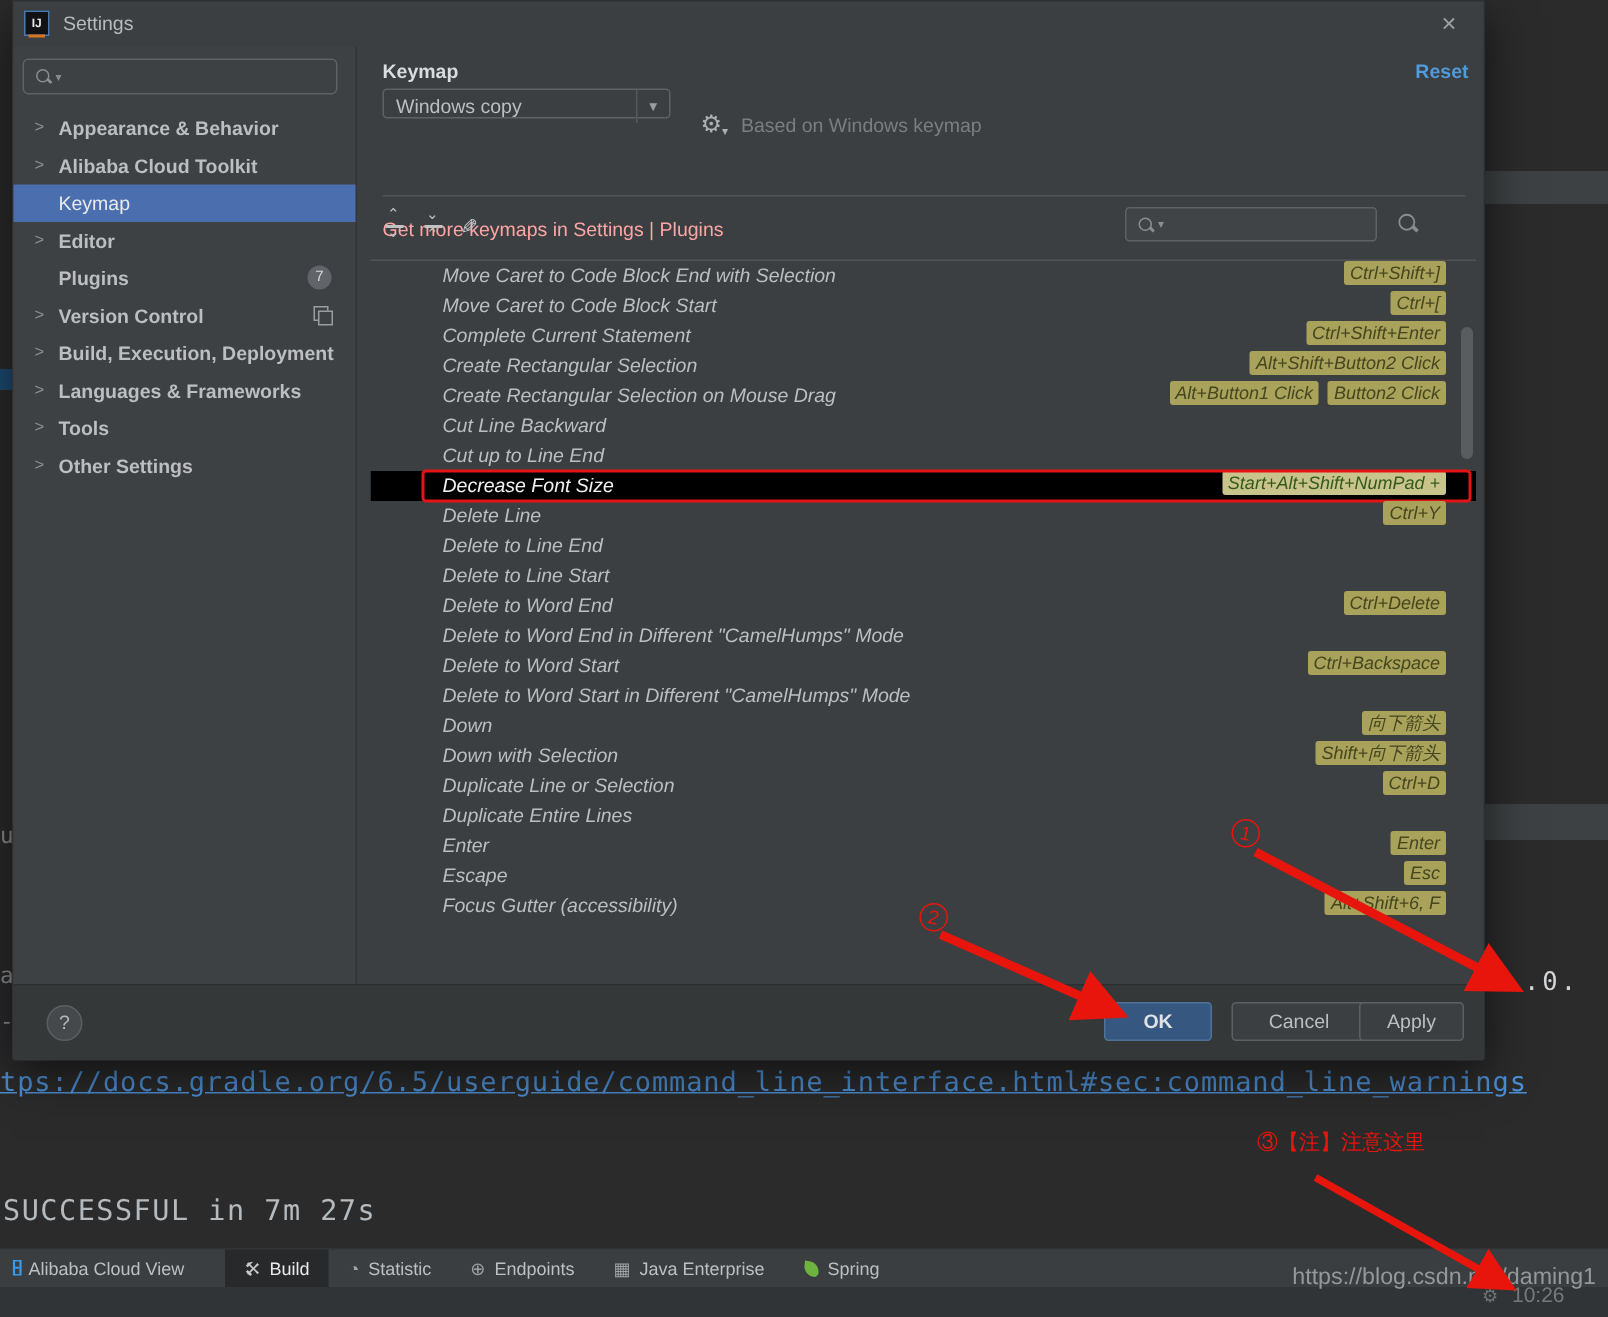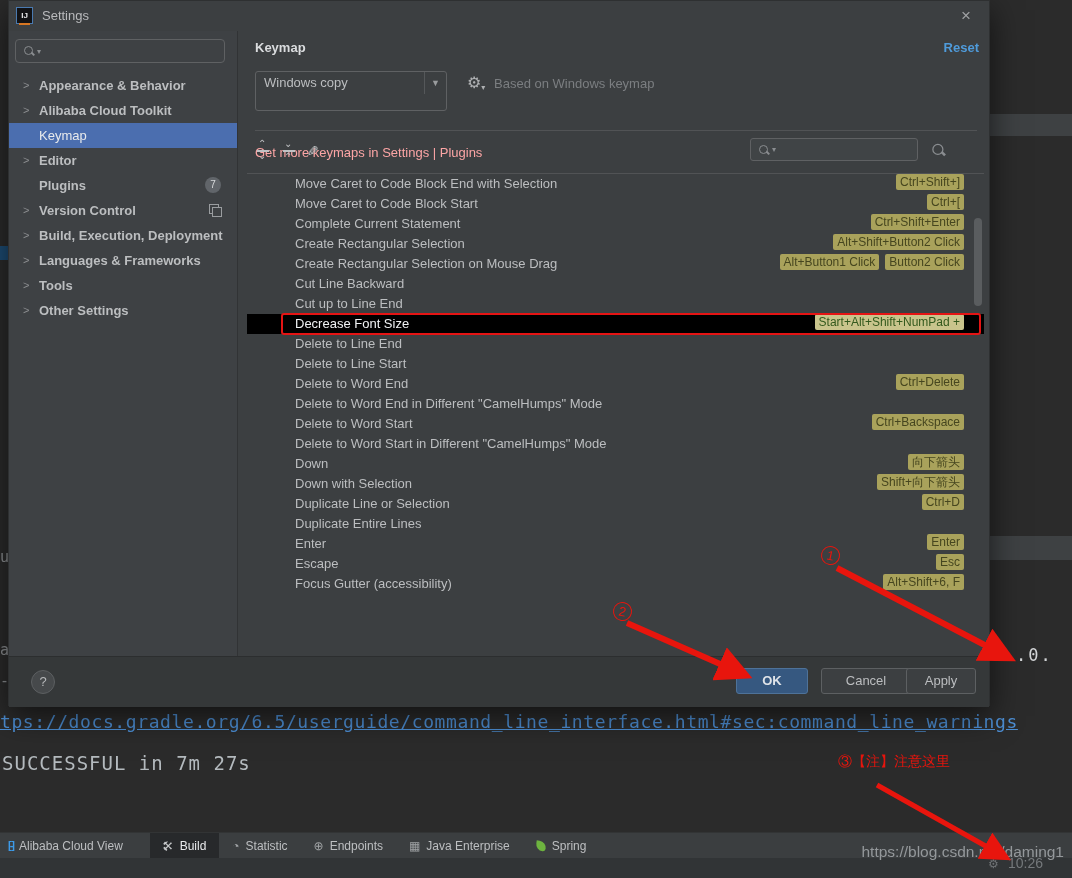--- a/index.html
+++ b/index.html
@@ -60,21 +60,21 @@
   }
   .copy-ic { position:absolute; right:16px; top:6px; width:12px; height:12px; }
   .copy-ic::before { content:""; position:absolute; left:0; top:0; width:8px; height:8px; border:1px solid #9a9da0; }
   .copy-ic::after { content:""; position:absolute; left:3px; top:3px; width:8px; height:8px; border:1px solid #9a9da0; background:#3e4144; }
 
   
   .main { position:absolute; left:230px; top:30px; width:752px; height:625px; }
   .main-title { position:absolute; left:16px; top:9px; font-size:13px; font-weight:bold; color:#dadcde; }
   .reset-link { position:absolute; right:12px; top:9px; font-size:13px; font-weight:bold; color:#4f9bdb; cursor:pointer; }
   .combo {
-    position:absolute; left:16px; top:40px; width:192px; height:40px;
+    position:absolute; left:16px; top:28px; width:192px; height:20px;
     border:1px solid #5f6163; border-radius:3px; font-size:13px; color:#bcbec0;
     line-height:22px; padding-left:8px;
   }
   .combo .arrow { position:absolute; right:0; top:0; width:22px; height:22px; border-left:1px solid #55585a; text-align:center; color:#9a9c9e; font-size:9px; line-height:22px; }
   .gear { position:absolute; left:228px; top:42px; font-size:16px; color:#aeb0b2; }
   .gear .dd { font-size:8px; vertical-align:-2px; }
   .based-on { position:absolute; left:255px; top:45px; font-size:13px; color:#7b7e81; }
   .more-link { position:absolute; left:16px; top:74px; font-size:13px; color:#fca5a5; cursor:pointer;margin-top:40px; }
   .sep { position:absolute; left:16px; top:99px; width:722px; height:1px; background:#515355; }
 
@@ -88,21 +88,21 @@
   .km-search {
     position:absolute; left:511px; top:107px; width:168px; height:23px;
     border:1px solid #5f6163; border-radius:3px; background:#404446;
     display:flex; align-items:center; padding-left:7px; color:#8a8d90;
   }
   .find-sc { position:absolute; left:692px; top:109px; transform:scale(1.25); transform-origin:left top; }
 
   
   .action-list {
     position:absolute; left:8px; top:142px; width:737px; height:460px;
-    border-top:1px solid #515355; overflow:hidden; background:#3c3f41;
+    border-top:1px solid #515355; overflow:hidden; background:#3c3f41;font-style:italic;
   }
   .row { position:relative; height:20px; line-height:20px; font-size:13px; color:#bcbec0; white-space:nowrap; }
   .row .alabel { position:absolute; left:48px; }
   .row .scuts { position:absolute; right:20px; top:0; }
   .badge {
     display:inline-block; margin-left:6px; padding:0 4px; height:16px; line-height:16px;
     background:#a9a25b; color:#46461f; font-size:12px; border-radius:2px; vertical-align:2px;
   }
   .row.selected { background:#000000; color:#f0f2f4; }
   .row.selected .badge { background:#c9c48c; color:#33591d; }
@@ -123,21 +123,21 @@
   .btn.cancel { left:812px; width:90px; }
   .btn.apply { left:897px; width:70px; }
   .btn.apply .u1::first-letter { text-decoration:underline; }
 
   
   .url-line {
     position:absolute; left:0; top:707px; width:1072px; height:30px; line-height:30px;
     color:#4d8fd5; font-size:18px; letter-spacing:0.6px; text-decoration:underline; white-space:nowrap; z-index:5;
   }
   .note3 { position:absolute; left:838px; top:753px; color:#e8150d; font-size:14px; z-index:5; }
-  .build-status { position:absolute; left:2px; top:752px; color:#b4babe; font-size:19px; letter-spacing:1px; z-index:5; }
+  .build-status { position:absolute; left:2px; top:796px; color:#b4babe; font-size:19px; letter-spacing:1px; z-index:5; }
 
   .statusbar {
     position:absolute; left:0; top:832px; width:1072px; height:26px;
     background:#3b3e40; border-top:1px solid #323435; display:flex; align-items:stretch; z-index:6;
   }
   .tw-tab { display:flex; align-items:center; gap:6px; padding:0 13px; font-size:12px; color:#bdbfc1; cursor:pointer; white-space:nowrap; }
   .tw-tab:first-child { padding-left:14px; margin-left:-6px; }
   .tw-tab.active { background:#27292b; color:#e8eaec; margin-left:14px; }
   .tw-ic { font-size:12px; color:#9fa2a4; line-height:1; }
   .ic-alibaba { color:#3d9ae8; font-weight:bold; letter-spacing:-2px; font-size:11px; }
@@ -275,20 +275,24 @@
           <span class="scuts"></span>
         </div>
         <div class="row">
           <span class="alabel">Cut up to Line End</span>
           <span class="scuts"></span>
         </div>
         <div class="row selected">
           <span class="alabel">Decrease Font Size</span>
           <span class="scuts"><span class="badge">Start+Alt+Shift+NumPad +</span></span>
           <div class="red-outline"></div>
+        </div>
+        <div class="row">
+          <span class="alabel">Delete Line</span>
+          <span class="scuts"><span class="badge">Ctrl+Y</span></span>
         </div>
         <div class="row">
           <span class="alabel">Delete to Line End</span>
           <span class="scuts"></span>
         </div>
         <div class="row">
           <span class="alabel">Delete to Line Start</span>
           <span class="scuts"></span>
         </div>
         <div class="row">

